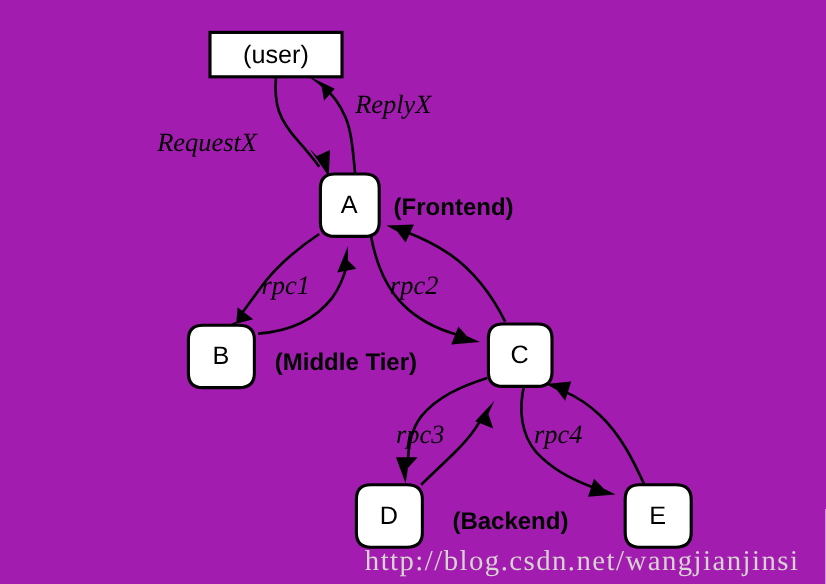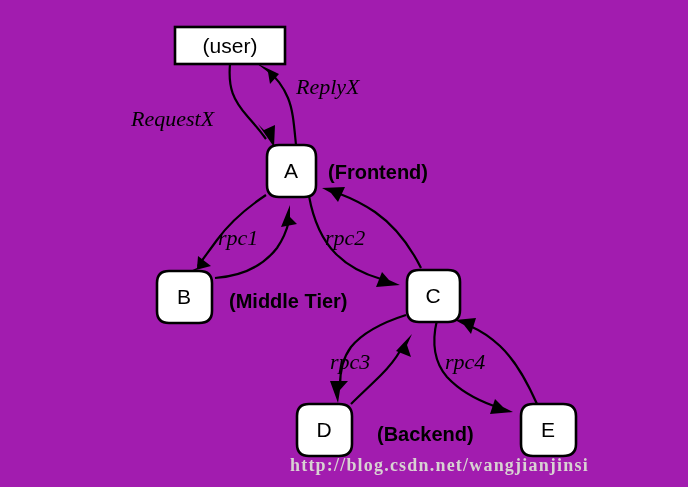--- a/index.html
+++ b/index.html
@@ -50,29 +50,28 @@
     fill: #ffffff;
     stroke: #000000;
     stroke-width: 2.6;
   }
   .arrow-head {
     fill: #000000;
     stroke: none;
   }
   .watermark-url {
     position: absolute;
-    left: 290px;
+    left: 304px;
     top: 455px;
     font-family: "Liberation Serif", serif;
-    font-size: 18px;
+    font-size: 24px;
     color: #d8d2d2;
     letter-spacing: 1.2px;
     white-space: nowrap;
     user-select: none;
-    font-weight: bold;
   }
   .watermark-cn {
     position: absolute;
     left: 533px;
     top: 455px;
     font-family: "DejaVu Sans", sans-serif;
     font-size: 15px;
     color: #b9b3b3;
     white-space: nowrap;
     user-select: none;

